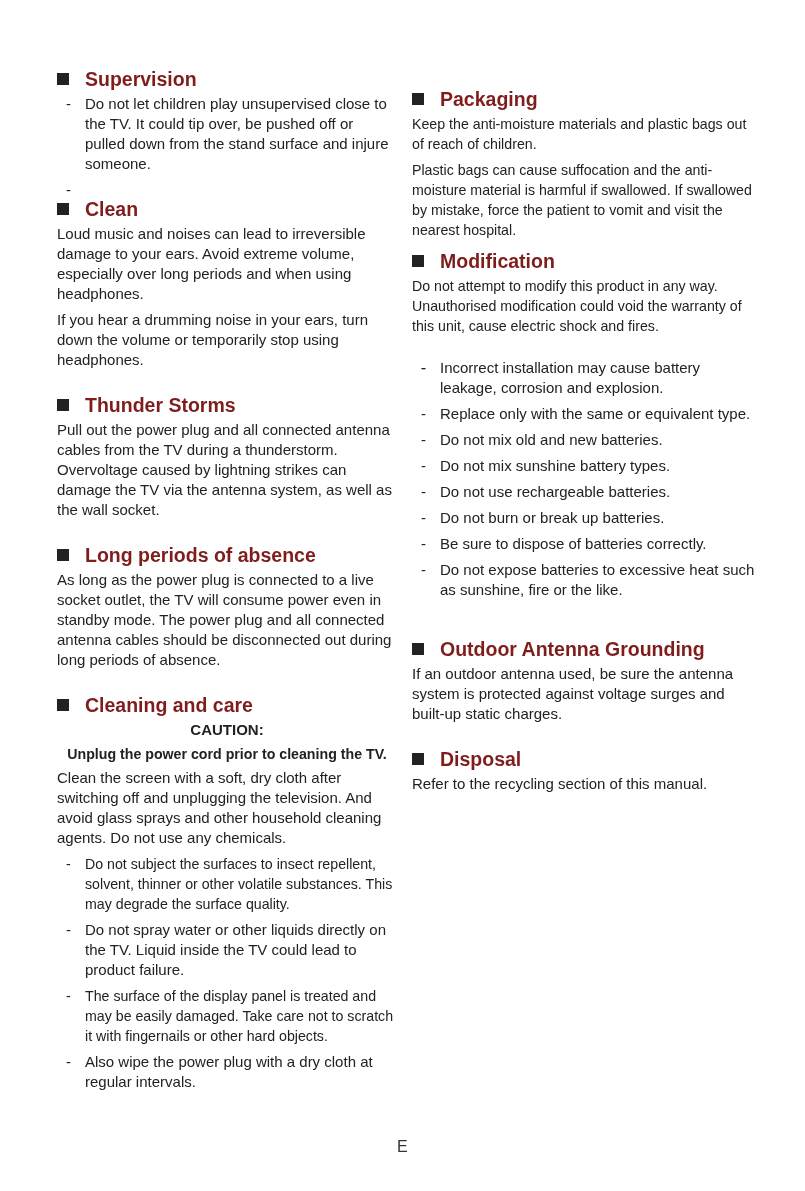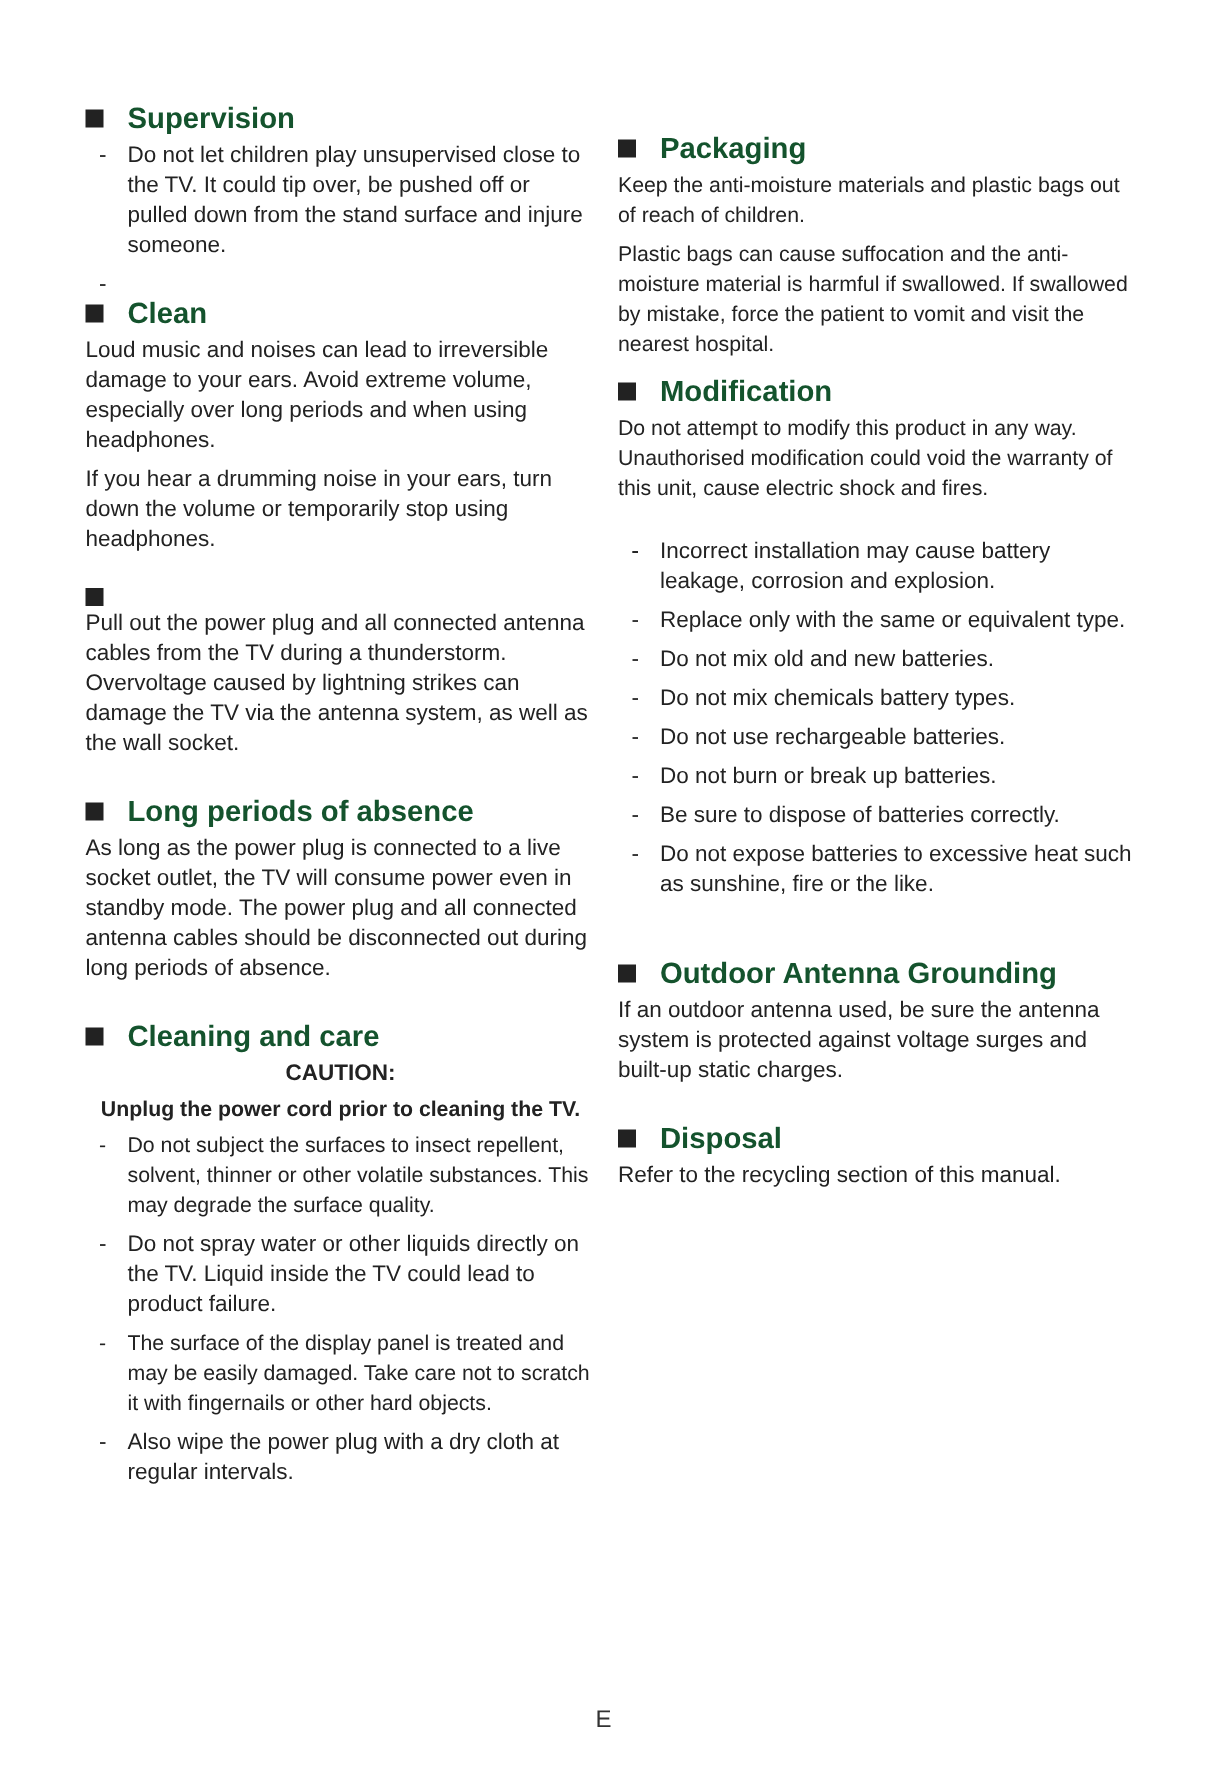--- a/index.html
+++ b/index.html
@@ -6,21 +6,21 @@
   body {
     width: 805px; height: 1191px; position: relative; overflow: hidden;
     font-family: "Liberation Sans", sans-serif; color: #222222;
   }
   .col { position: absolute; top: 66px; }
   .col-left { left: 57px; width: 340px; }
   .col-right { left: 412px; width: 345px; }
   .section { margin: 0; }
   .heading {
     display: flex; align-items: center;
-    font-weight: bold; font-size: 19.5px; line-height: 26px; color: #14532d;
+    font-weight: bold; font-size: 19.5px; line-height: 26px; color: #7f1d1d;
     margin: 0 0 2px 0;
   }
   .sq {
     display: inline-block; width: 12px; height: 12px; background: #222;
     margin-right: 16px; flex-shrink: 0;
   }
   .para { font-size: 15px; line-height: 20px; margin: 0 0 6px 0; }
   .para.small { font-size: 14.2px; }
   .caution { font-weight: bold; font-size: 15px; line-height: 20px; margin: 0 0 4px 0; text-align: center; }
   .caution.small { font-size: 14.2px; }
@@ -53,39 +53,41 @@
       <span class="sq"></span>
       <span>Clean</span>
     </div>
     <p class="para">Loud music and noises can lead to irreversible damage to your ears. Avoid extreme volume, especially over long periods and when using headphones.</p>
     <p class="para">If you hear a drumming noise in your ears, turn down the volume or temporarily stop using headphones.</p>
   </div>
 
   <div class="section" style="margin-top:22px">
     <div class="heading">
       <span class="sq"></span>
+      <span>Thunder Storms</span>
     </div>
     <p class="para">Pull out the power plug and all connected antenna cables from the TV during a thunderstorm. Overvoltage caused by lightning strikes can damage the TV via the antenna system, as well as the wall socket.</p>
   </div>
 
   <div class="section" style="margin-top:22px">
     <div class="heading">
       <span class="sq"></span>
       <span>Long periods of absence</span>
     </div>
     <p class="para">As long as the power plug is connected to a live socket outlet, the TV will consume power even in standby mode. The power plug and all connected antenna cables should be disconnected out during long periods of absence.</p>
   </div>
 
   <div class="section" style="margin-top:22px">
     <div class="heading">
       <span class="sq"></span>
       <span>Cleaning and care</span>
     </div>
     <p class="caution">CAUTION:</p>
     <p class="caution small">Unplug the power cord prior to cleaning the TV.</p>
+    <p class="para">Clean the screen with a soft, dry cloth after switching off and unplugging the television. And avoid glass sprays and other household cleaning agents. Do not use any chemicals.</p>
     <ul class="dash">
       <li class="small"><span class="dash-mark">-</span><span>Do not subject the surfaces to insect repellent, solvent, thinner or other volatile substances. This may degrade the surface quality.</span></li>
       <li><span class="dash-mark">-</span><span>Do not spray water or other liquids directly on the TV. Liquid inside the TV could lead to product failure.</span></li>
       <li class="small"><span class="dash-mark">-</span><span>The surface of the display panel is treated and may be easily damaged. Take care not to scratch it with fingernails or other hard objects.</span></li>
       <li><span class="dash-mark">-</span><span>Also wipe the power plug with a dry cloth at regular intervals.</span></li>
     </ul>
   </div>
 </div>
 
 <div class="col col-right">
@@ -107,21 +109,21 @@
     </div>
     <p class="para small">Do not attempt to modify this product in any way. Unauthorised modification could void the warranty of this unit, cause electric shock and fires.</p>
   </div>
 
   <div class="section" style="margin-top:22px">
     <ul class="dash">
       <li><span class="dash-mark">-</span></li>
       <li><span class="dash-mark">-</span><span>Incorrect installation may cause battery leakage, corrosion and explosion.</span></li>
       <li><span class="dash-mark">-</span><span>Replace only with the same or equivalent type.</span></li>
       <li><span class="dash-mark">-</span><span>Do not mix old and new batteries.</span></li>
-      <li><span class="dash-mark">-</span><span>Do not mix chemicals battery types.</span></li>
+      <li><span class="dash-mark">-</span><span>Do not mix sunshine battery types.</span></li>
       <li><span class="dash-mark">-</span><span>Do not use rechargeable batteries.</span></li>
       <li><span class="dash-mark">-</span><span>Do not burn or break up batteries.</span></li>
       <li><span class="dash-mark">-</span><span>Be sure to dispose of batteries correctly.</span></li>
       <li><span class="dash-mark">-</span><span>Do not expose batteries to excessive heat such as sunshine, fire or the like.</span></li>
     </ul>
   </div>
 
   <div class="section" style="margin-top:36px">
     <div class="heading">
       <span class="sq"></span>

